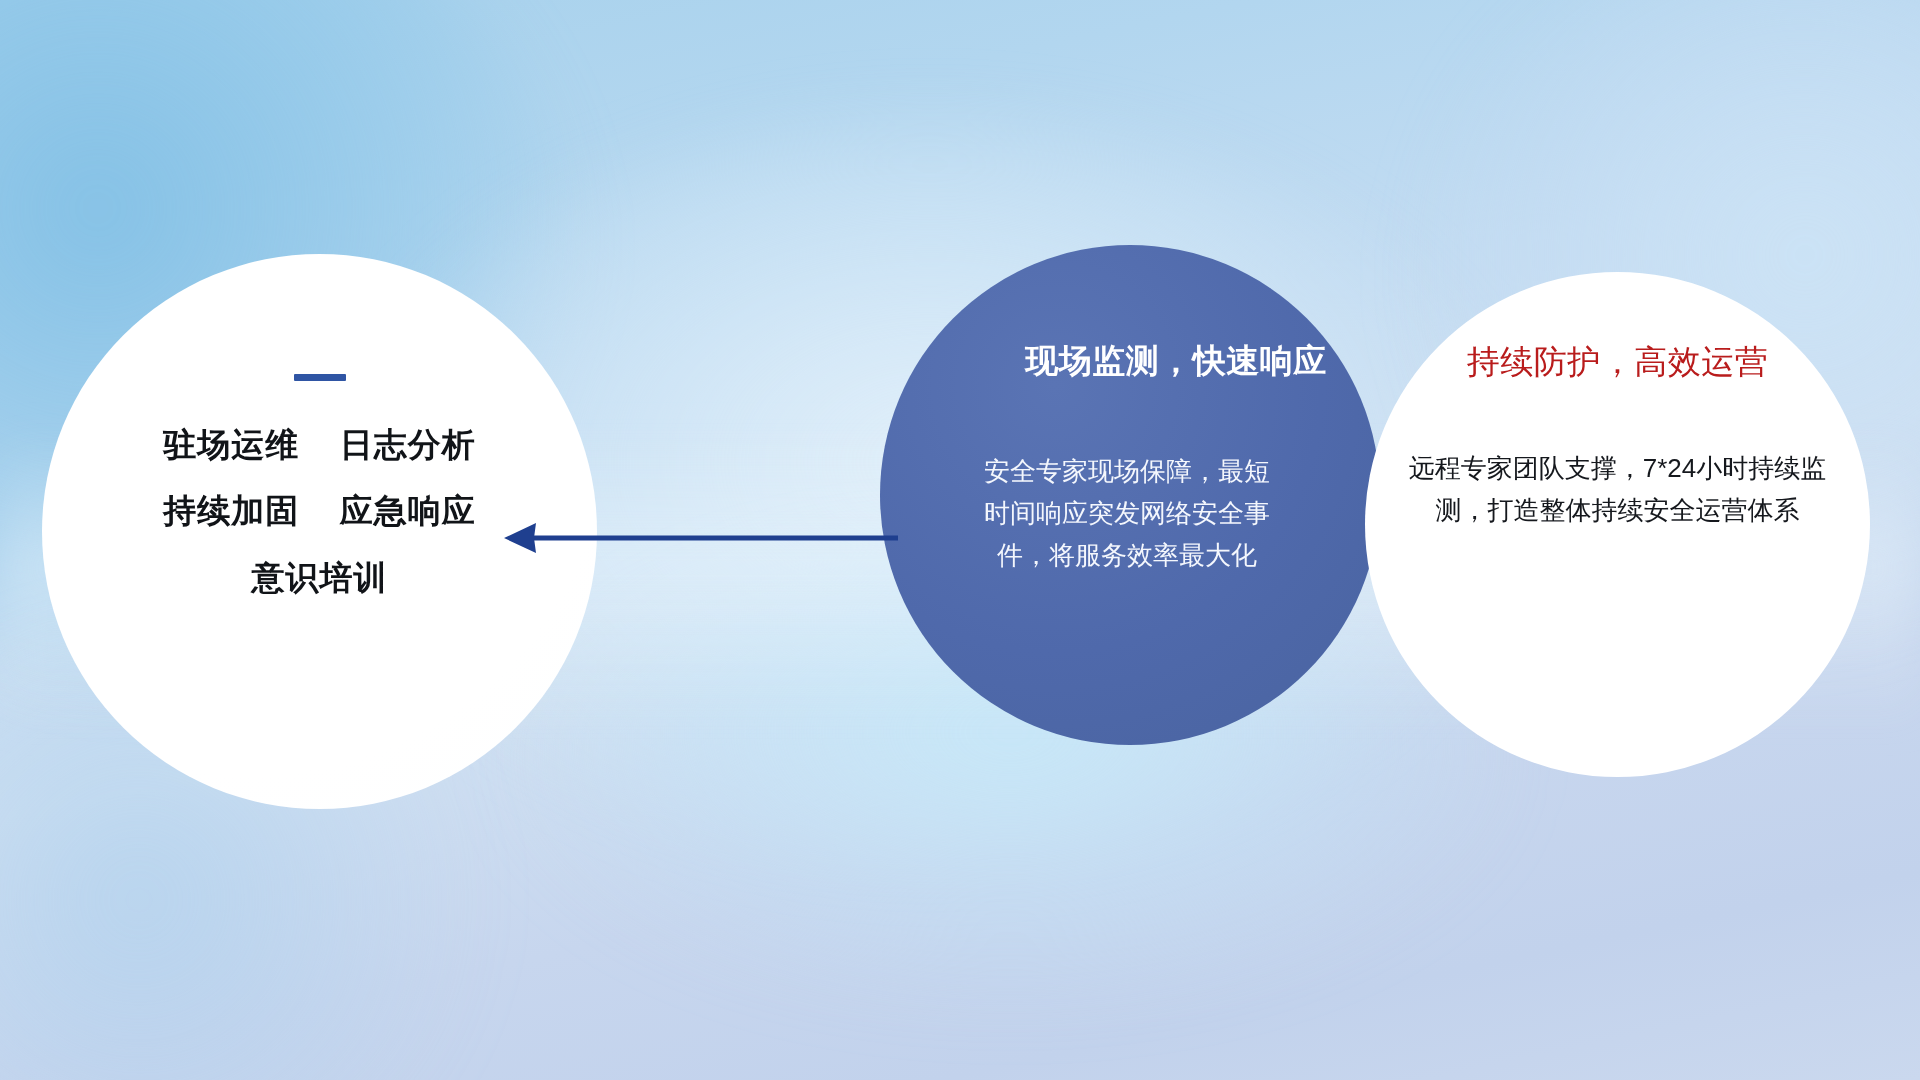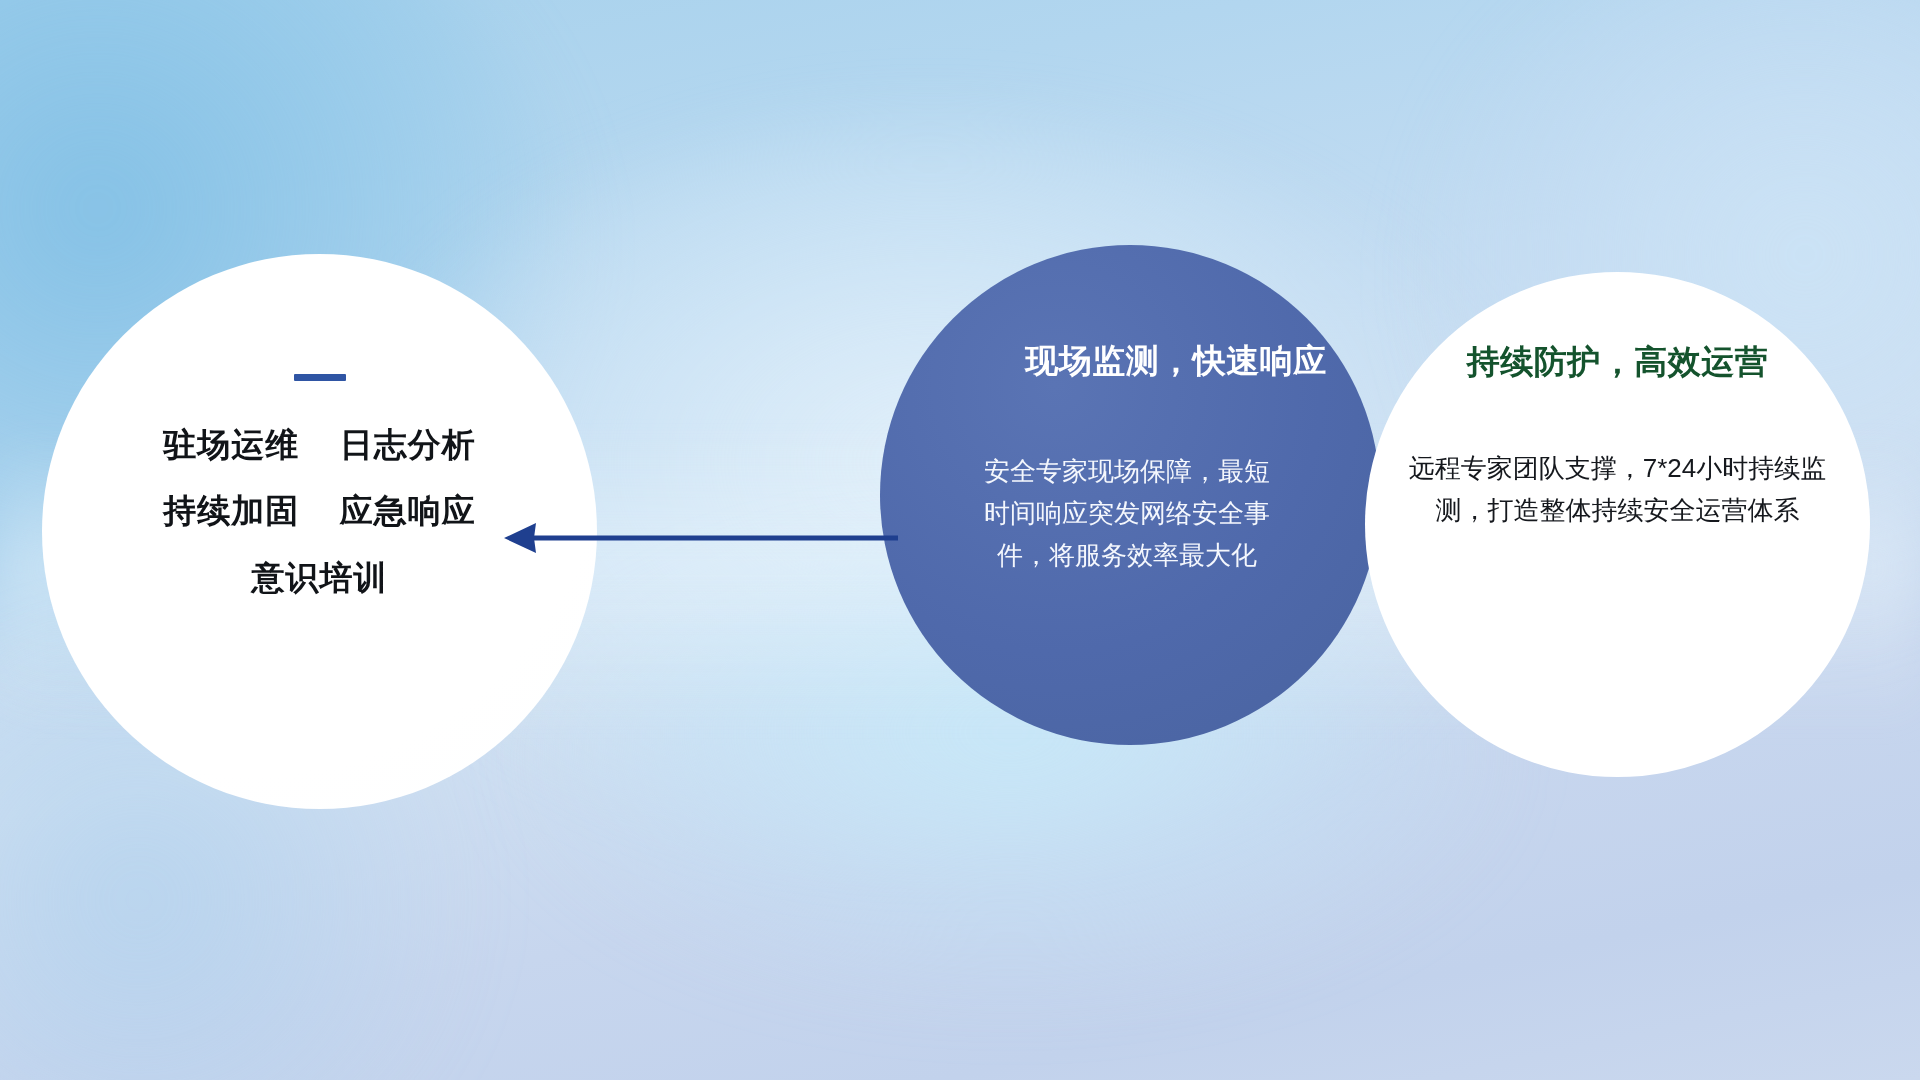--- a/index.html
+++ b/index.html
@@ -197,22 +197,22 @@
     left: 1365px;
     top: 272px;
     width: 505px;
     height: 505px;
     z-index: 6;
     box-sizing: border-box;
     padding: 68px 30px 0 30px;
     text-align: center;
   }
   #right-title {
-    color: #14532d;
-    font-weight: bold;
+    color: #b91c1c;
+    font-weight: normal;
     font-size: 33px;
     letter-spacing: 0.5px;
     white-space: nowrap;
   }
   #right-body {
     margin-top: 62px;
     color: #15181d;
     font-size: 26px;
     line-height: 1.62;
     padding: 0 10px;

